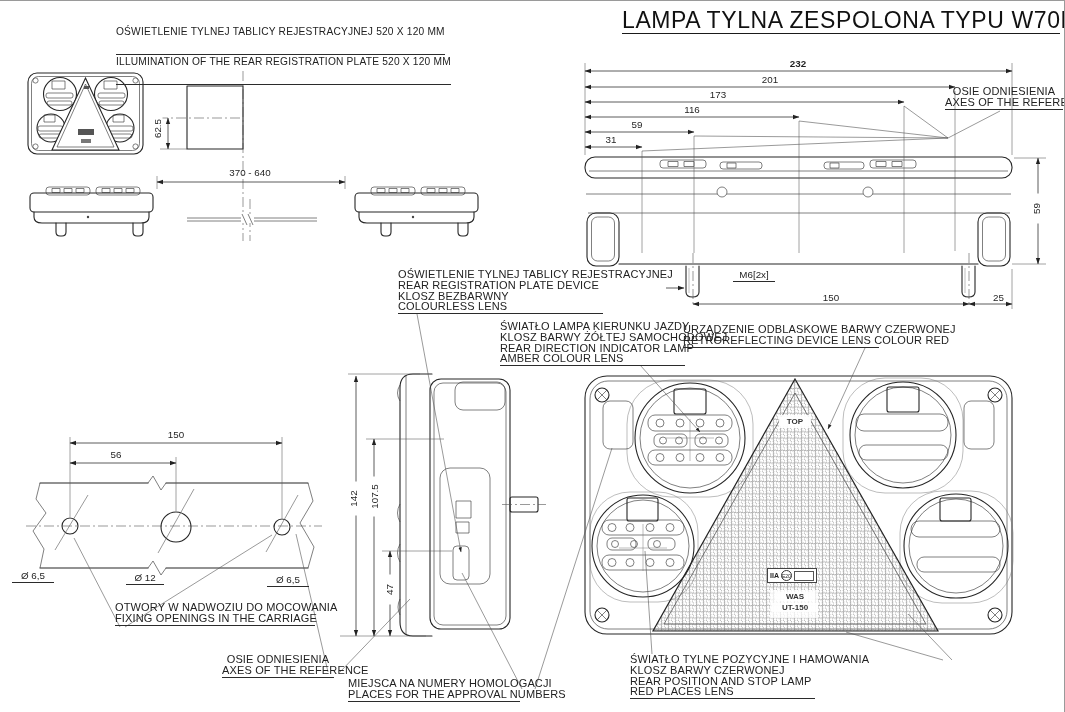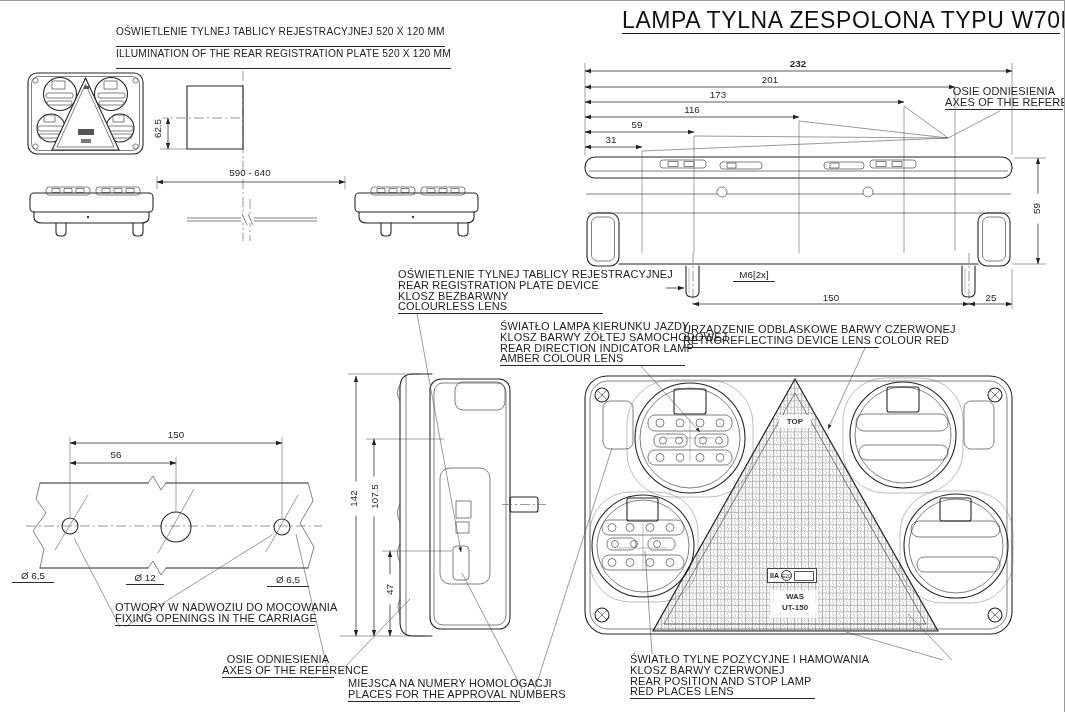--- a/index.html
+++ b/index.html
@@ -11,21 +11,21 @@
   .o2{fill:none;stroke:#3a3a3a;stroke-width:0.65;stroke-linejoin:round;}
   .o3{fill:none;stroke:#7a7a7a;stroke-width:0.5;}
   .ext{stroke:#555;stroke-width:0.55;fill:none;}
   .cl{stroke:#555;stroke-width:0.6;fill:none;stroke-dasharray:10 3 2 3;}
   .dim{stroke:#333;stroke-width:0.8;fill:none;}
   .ldr{stroke:#555;stroke-width:0.6;fill:none;}
   .abs{position:absolute;white-space:nowrap;}
   .title{font-size:23px;letter-spacing:0.6px;color:#111;line-height:26px;
          border-bottom:1.6px solid #1a1a1a;width:438px;}
   .hnote{font-size:10.2px;letter-spacing:0.2px;color:#222;line-height:13px;}
-  .hnote .ul{border-bottom:1px solid #2b2b2b;padding-bottom:8px;display:inline-block;}
+  .hnote .ul{border-bottom:1px solid #2b2b2b;padding-bottom:16px;display:inline-block;}
   .ann{font-size:11px;line-height:10.8px;letter-spacing:0.15px;color:#222;}
   .ub{border-bottom:1px solid #2b2b2b;padding-bottom:1px;}
   .ctr{text-align:center;}
   .dimlab{font-size:9.8px;color:#1f1f1f;text-align:center;height:11px;line-height:11px;}
   .rot{transform:rotate(-90deg);transform-origin:center;background:#fff;}
   .molded{font-size:8px;font-weight:bold;color:#333;text-align:center;background:rgba(255,255,255,.85);}
   .badge{display:flex;align-items:center;gap:2px;background:#fff;border:1px solid #444;
          height:15px;padding:0 2px;box-sizing:border-box;}
   .badge .cls{font-size:7px;font-weight:bold;color:#222;}
   .badge .emark{width:11px;height:11px;border:1px solid #333;border-radius:50%;
@@ -316,24 +316,24 @@
   <span class="ul">ILLUMINATION OF THE REAR REGISTRATION PLATE 520 X 120 MM</span>
 </div>
 
 <div class="abs dimlab" style="left:783px;top:57px;width:30px;font-weight:bold;">232</div>
 <div class="abs dimlab" style="left:755px;top:73px;width:30px;">201</div>
 <div class="abs dimlab" style="left:703px;top:88px;width:30px;">173</div>
 <div class="abs dimlab" style="left:677px;top:103px;width:30px;">116</div>
 <div class="abs dimlab" style="left:627px;top:118px;width:20px;">59</div>
 <div class="abs dimlab" style="left:601px;top:133px;width:20px;">31</div>
 <div class="abs dimlab rot" style="left:141px;top:122px;width:32px;">62.5</div>
-<div class="abs dimlab" style="left:205px;top:166px;width:90px;">590 - 640</div>
+<div class="abs dimlab" style="left:205px;top:166px;width:90px;">370 - 640</div>
 <div class="abs dimlab ub" style="left:733px;top:268px;width:42px;">M6[2x]</div>
 <div class="abs dimlab" style="left:815px;top:291px;width:32px;">150</div>
-<div class="abs dimlab" style="left:978px;top:291px;width:26px;">25</div>
+<div class="abs dimlab" style="left:978px;top:291px;width:26px;text-align:right;">25</div>
 <div class="abs dimlab rot" style="left:1021px;top:202px;width:30px;">59</div>
 <div class="abs dimlab rot" style="left:336px;top:492px;width:34px;">142</div>
 <div class="abs dimlab rot" style="left:354px;top:490px;width:40px;">107.5</div>
 <div class="abs dimlab rot" style="left:374px;top:583px;width:30px;">47</div>
 <div class="abs dimlab" style="left:158px;top:428px;width:36px;">150</div>
 <div class="abs dimlab" style="left:100px;top:448px;width:32px;">56</div>
 <div class="abs dimlab ub" style="left:12px;top:569px;width:42px;">Ø 6,5</div>
 <div class="abs dimlab ub" style="left:126px;top:571px;width:38px;">Ø 12</div>
 <div class="abs dimlab ub" style="left:267px;top:573px;width:42px;">Ø 6,5</div>
 

